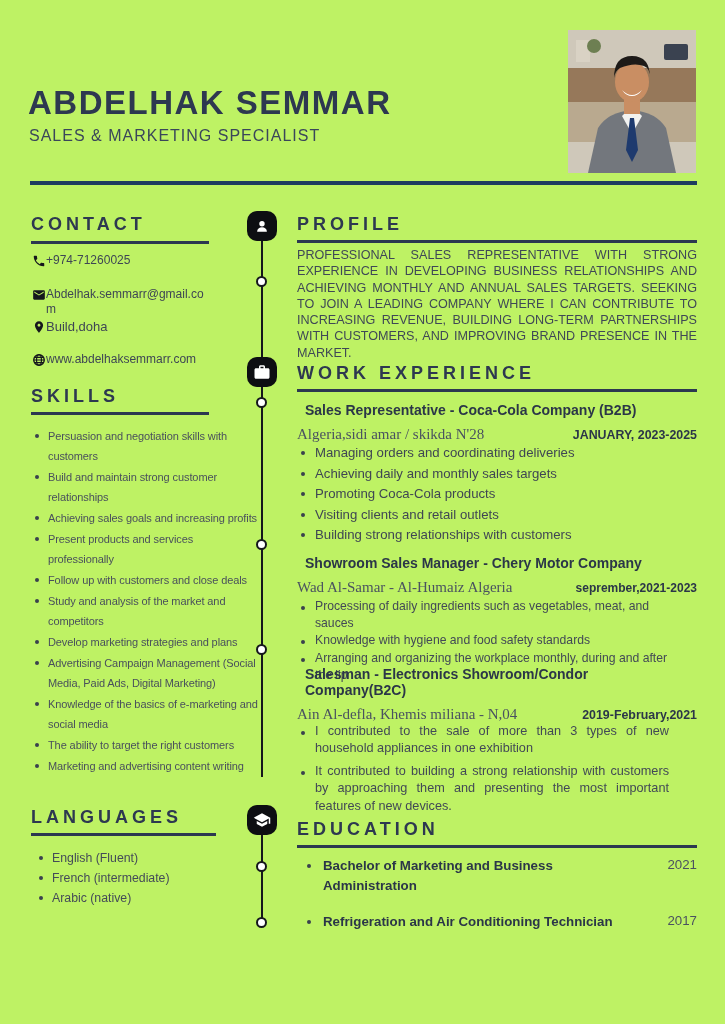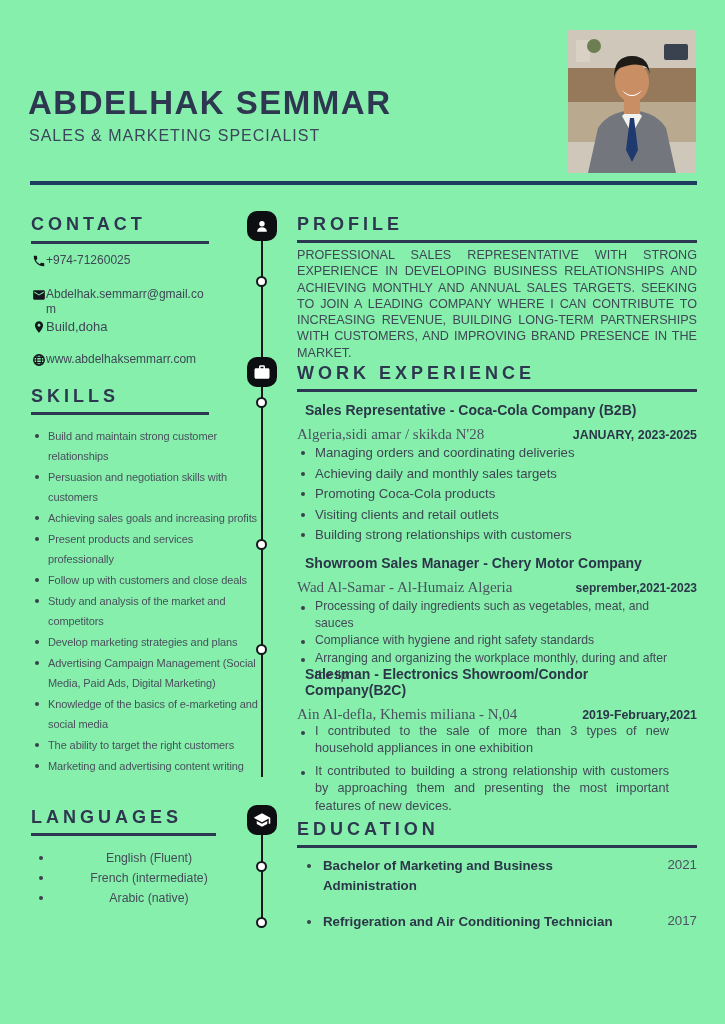--- a/index.html
+++ b/index.html
@@ -1,18 +1,18 @@
 <!DOCTYPE html>
 <html><head>
 <meta charset="utf-8">
 <style>
   html,body{margin:0;padding:0;background:#e8e8e8;}
   .page{
     position:relative;width:725px;height:1024px;margin:0 auto;
-    background:#86efac;font-family:"Liberation Sans",sans-serif;
+    background:#bef264;font-family:"Liberation Sans",sans-serif;
     color:#414957;overflow:hidden;
   }
   
   .name{
     position:absolute;left:28px;top:84px;margin:0;
     font-size:33px;font-weight:700;letter-spacing:1.5px;color:#2d3850;
   }
   .subtitle{
     position:absolute;left:29px;top:127px;margin:0;
     font-size:16px;font-weight:400;letter-spacing:1px;color:#3a465a;
@@ -45,21 +45,21 @@
     color:#49505c;letter-spacing:-0.1px;margin-bottom:1px;
   }
   .skills-list li::before,
   .lang-list li::before,
   .job-bullets li::before,
   .edu-dot{
     content:"";position:absolute;left:3px;top:8px;width:4px;height:4px;
     border-radius:50%;background:#3a414d;
   }
   .lang-list{position:absolute;left:36px;top:848px;width:210px;}
-  .lang-list li{position:relative;padding-left:16px;font-size:12.3px;line-height:20px;color:#444b58;text-align:center;}
+  .lang-list li{position:relative;padding-left:16px;font-size:12.3px;line-height:20px;color:#444b58;}
   
   .t-line{position:absolute;left:261px;width:2px;background:#15171c;}
   .t-node{
     position:absolute;left:247px;width:30px;height:30px;border-radius:10px;
     background:#0d0e12;display:flex;align-items:center;justify-content:center;
   }
   .t-node svg{width:18px;height:18px;}
   .t-dot{
     position:absolute;left:256px;width:7px;height:7px;border-radius:50%;
     background:#fff;border:2px solid #15171c;
@@ -145,22 +145,22 @@
         <ellipse cx="12" cy="12" rx="4.2" ry="9" fill="none" stroke="#15171c" stroke-width="2"></ellipse>
         <path d="M3.3 12h17.4M4.5 7.5h15M4.5 16.5h15" stroke="#15171c" stroke-width="2" fill="none"></path>
       </svg>
     <span class="txt">www.abdelhaksemmarr.com</span>
   </div>
 
   <h2 class="sec-h" style="left:31px;top:386px;">SKILLS</h2>
   <div class="rule" style="left:31px;top:412px;width:178px;"></div>
 
   <ul class="plain skills-list">
+    <li>Persuasion and negotiation skills with customers</li>
     <li>Build and maintain strong customer relationships</li>
-    <li>Persuasion and negotiation skills with customers</li>
     <li>Achieving sales goals and increasing profits</li>
     <li>Present products and services professionally</li>
     <li>Follow up with customers and close deals</li>
     <li>Study and analysis of the market and competitors</li>
     <li>Develop marketing strategies and plans</li>
     <li>Advertising Campaign Management (Social Media, Paid Ads, Digital Marketing)</li>
     <li>Knowledge of the basics of e-marketing and social media</li>
     <li>The ability to target the right customers</li>
     <li>Marketing and advertising content writing</li>
   </ul>
@@ -224,21 +224,21 @@
   </div>
 
   <div class="job" style="top:547px;">
     <h3 class="job-title">Showroom Sales Manager - Chery Motor Company</h3>
     <div class="job-meta">
       <span class="job-loc">Wad Al-Samar - Al-Humaiz Algeria</span>
       <span class="job-date" style="font-size:12px;">seprember,2021-2023</span>
     </div>
     <ul class="plain job-bullets jb-sm" style="margin-top:2px;">
       <li>Processing of daily ingredients such as vegetables, meat, and sauces</li>
-      <li>Compliance with hygiene and right safety standards</li>
+      <li>Knowledge with hygiene and food safety standards</li>
       <li>Arranging and organizing the workplace monthly, during and after the lip</li>
     </ul>
   </div>
 
   <div class="job" style="top:658px;">
     <h3 class="job-title">Salesman - Electronics Showroom/Condor Company(B2C)</h3>
     <div class="job-meta">
       <span class="job-loc">Ain Al-defla, Khemis miliana - N,04</span>
       <span class="job-date">2019-February,2021</span>
     </div>

